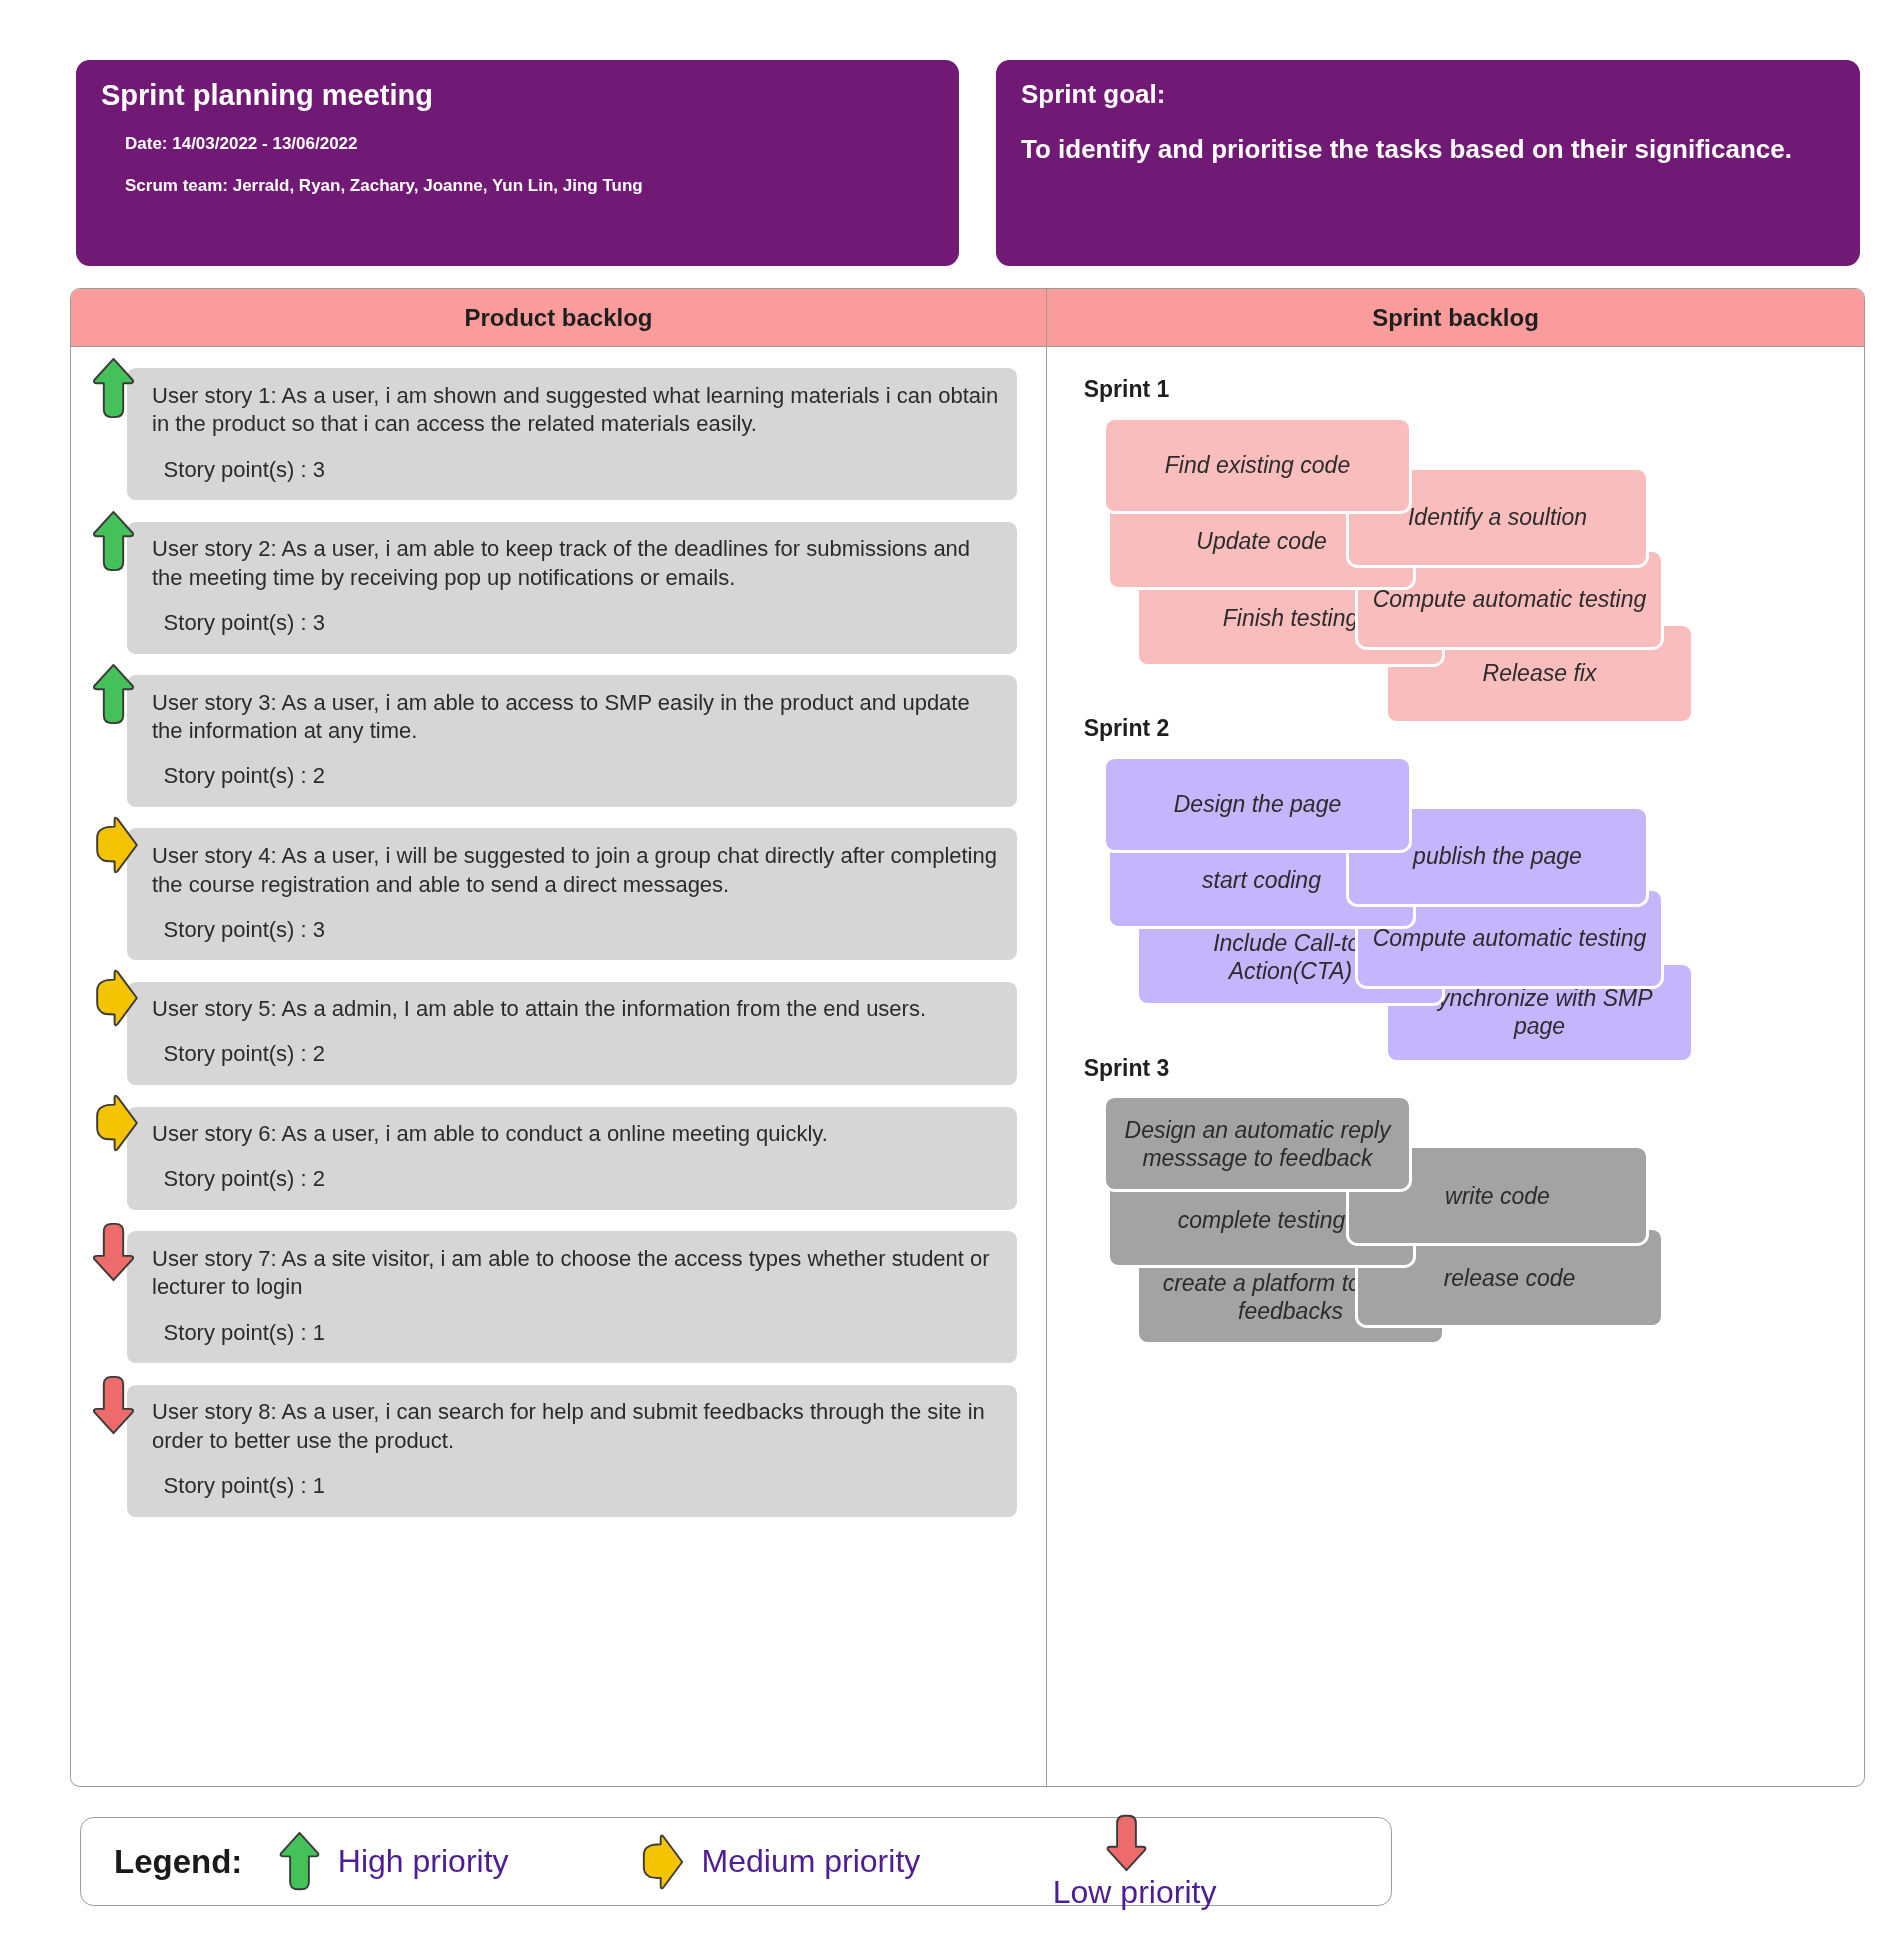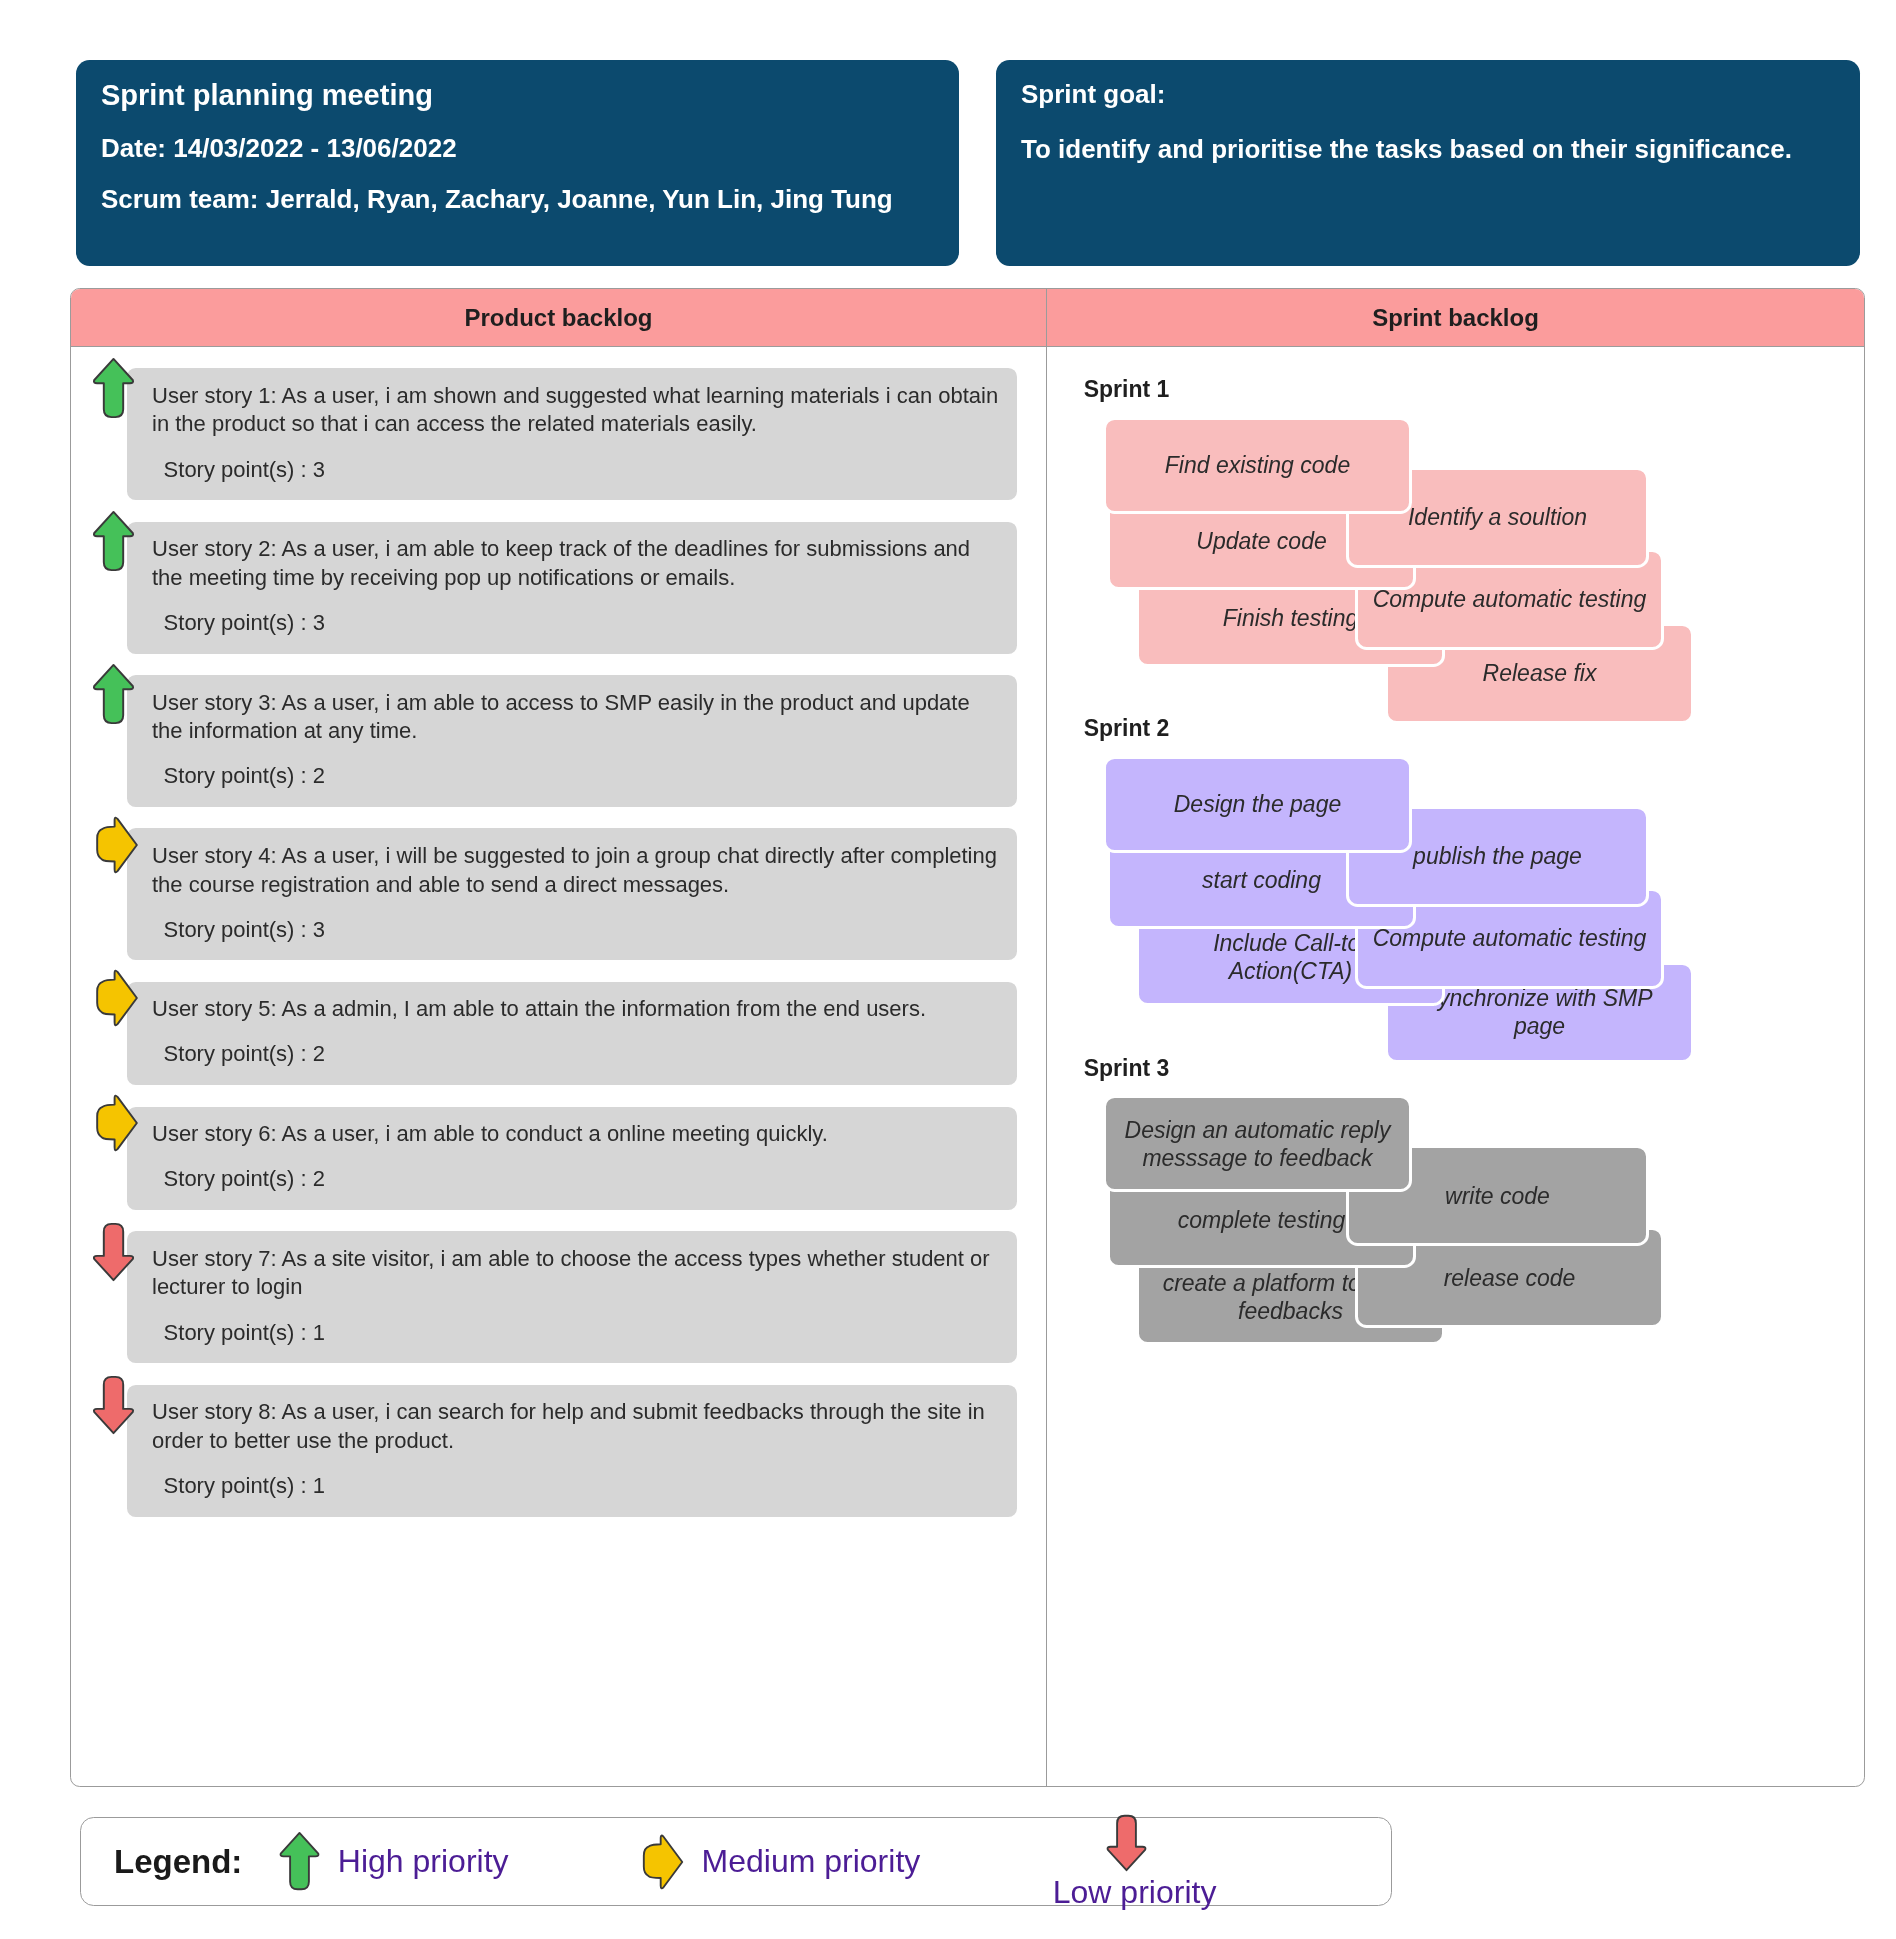--- a/index.html
+++ b/index.html
@@ -17,31 +17,31 @@
 
   
   .banner-row {
     position: absolute;
     left: 76px; top: 60px;
     width: 1785px; height: 206px;
     display: flex;
     gap: 37px;
   }
   .banner {
-    background: #0c4a6e;
+    background: #701a75;
     border-radius: 13.6px;
     color: #ffffff;
     padding: 21.3px 25px 17.5px 25px;
     font-weight: bold;
   }
   .banner-left  { width: 883px; }
   .banner-right { width: 864px; }
   .banner .line { line-height: 1.0; margin: 0 0 21.3px 0; white-space: nowrap; }
   .banner-left .line-title { font-size: 29px; margin-bottom: 25px; }
-  .banner-left .line-sub   { font-size: 26px; margin-bottom: 25px; }
+  .banner-left .line-sub   { font-size: 17px; margin-bottom: 25px; margin-left: 24px; }
   .banner-right .line      { font-size: 26px; margin-bottom: 29px; white-space: normal; }
   .banner-right .line:last-child { margin-bottom: 0; }
 
   
   .board {
     position: absolute;
     left: 70px; top: 288px;
     width: 1795px; height: 1499px;
     border: 1.9px solid #9b9b9b;
     border-radius: 9.7px;

